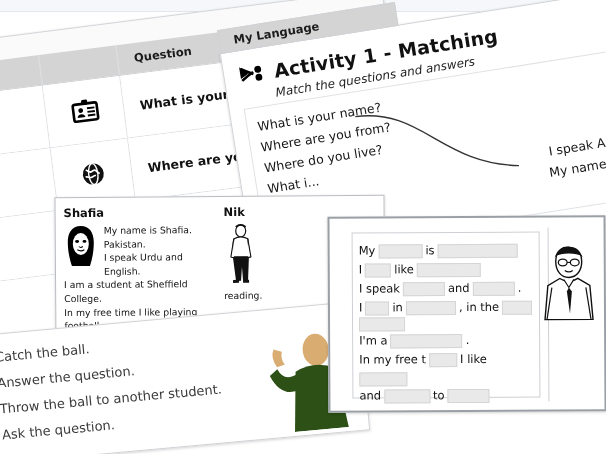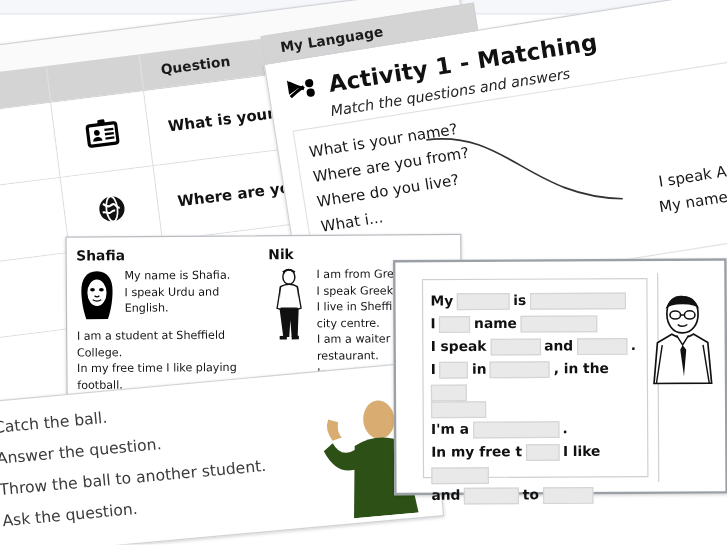--- a/index.html
+++ b/index.html
@@ -90,21 +90,21 @@
 
   
   #slide-form{
     left:328px; top:216px; width:278px; height:196px;
     transform:rotate(-0.3deg);
     z-index:5;
     border-color:#9aa0a6;
     border-width:2px;
   }
   .form-inner{position:absolute;left:22px;top:14px;width:188px;height:166px;border:1px solid #cdd0d4;box-sizing:border-box;padding:8px 6px;}
-  .fline{font-size:11.5px;color:#111;line-height:19px;display:flex;flex-wrap:wrap;align-items:center;gap:3px;font-weight:bold;}
+  .fline{font-size:11.5px;color:#111;line-height:19px;display:flex;flex-wrap:wrap;align-items:center;gap:3px;}
   .blank{display:inline-block;height:12px;background:#e9e9e9;border:1px solid #d5d5d5;vertical-align:middle;}
   .form-portrait{position:absolute;right:8px;top:26px;}
   .form-div{position:absolute;left:218px;top:10px;width:1px;height:174px;background:#cdd0d4;}
 </style>
 </head>
 <body>
 
 <div class="stage">
 
   <div class="topstrip"></div>
@@ -219,20 +219,21 @@
             <path d="M17 2C8 2 4 9 4 18c0 10 2 18 4 24h18c2-6 4-14 4-24C30 9 26 2 17 2z" fill="#000"></path>
             <ellipse cx="17" cy="20" rx="8" ry="11" fill="#fff"></ellipse>
             <ellipse cx="13.3" cy="17.5" rx="2" ry="1.4" fill="#000"></ellipse>
             <ellipse cx="20.7" cy="17.5" rx="2" ry="1.4" fill="#000"></ellipse>
             <path d="M15 22.5q2 2 4 0" stroke="#000" stroke-width="1" fill="none"></path>
             <path d="M13.5 25.8q3.5 2.2 7 0" stroke="#000" stroke-width="1.1" fill="none"></path>
           </svg>
         </div>
         <div class="ptext">
           <p>My name is Shafia.</p>
+          <p>Pakistan.</p>
           <p>I speak Urdu and English.</p>
         </div>
       </div>
       <p class="phang">I am a student at Sheffield College.</p>
       <p class="phang">In my free time I like playing</p>
       <p class="phang">football.</p>
     </div>
 
     <div class="person right">
       <p class="pname">Nik</p>
@@ -242,29 +243,20 @@
             <ellipse cx="17" cy="8" rx="5" ry="6" fill="#fff" stroke="#111" stroke-width="1.2"></ellipse>
             <path d="M12 4q5-4 10 0" stroke="#111" stroke-width="1.6" fill="none"></path>
             <path d="M10 16q7-4 14 0l2 18H8z" fill="#fff" stroke="#111" stroke-width="1.2"></path>
             <path d="M10 16l-3 18 3 1" fill="#fff" stroke="#111" stroke-width="1.1"></path>
             <path d="M24 16l3 18-3 1" fill="#fff" stroke="#111" stroke-width="1.1"></path>
             <path d="M9 34h16l-1 24h-5l-1-14-1 14h-5z" fill="#111"></path>
             <rect x="9" y="57" width="6" height="3" fill="#111"></rect>
             <rect x="19" y="57" width="6" height="3" fill="#111"></rect>
           </svg>
         </div>
-        <div class="ptext">
-          <p>I am from Gre</p>
-          <p>I speak Greek</p>
-          <p>I live in Sheffi</p>
-          <p>city centre.</p>
-          <p>I am a waiter</p>
-          <p>restaurant.</p>
-          <p>In my free tim</p>
-        </div>
       </div>
       <p class="phang">reading.</p>
     </div>
 
   </div>
 
   <div class="slide" id="slide-instr">
     <div class="instr-list">
       <div>Catch the ball.</div>
       <div>Answer the question.</div>
@@ -290,21 +282,21 @@
       <div class="fline">
         <span>My</span>
         <span class="blank" style="width:42px"></span>
         <span>is</span>
         <span class="blank" style="width:78px"></span>
       </div>
 
       <div class="fline">
         <span>I</span>
         <span class="blank" style="width:24px"></span>
-        <span>name</span>
+        <span>like</span>
         <span class="blank" style="width:62px"></span>
       </div>
 
       <div class="fline">
         <span>I speak</span>
         <span class="blank" style="width:40px"></span>
         <span>and</span>
         <span class="blank" style="width:40px"></span>
         <span>.</span>
       </div>

